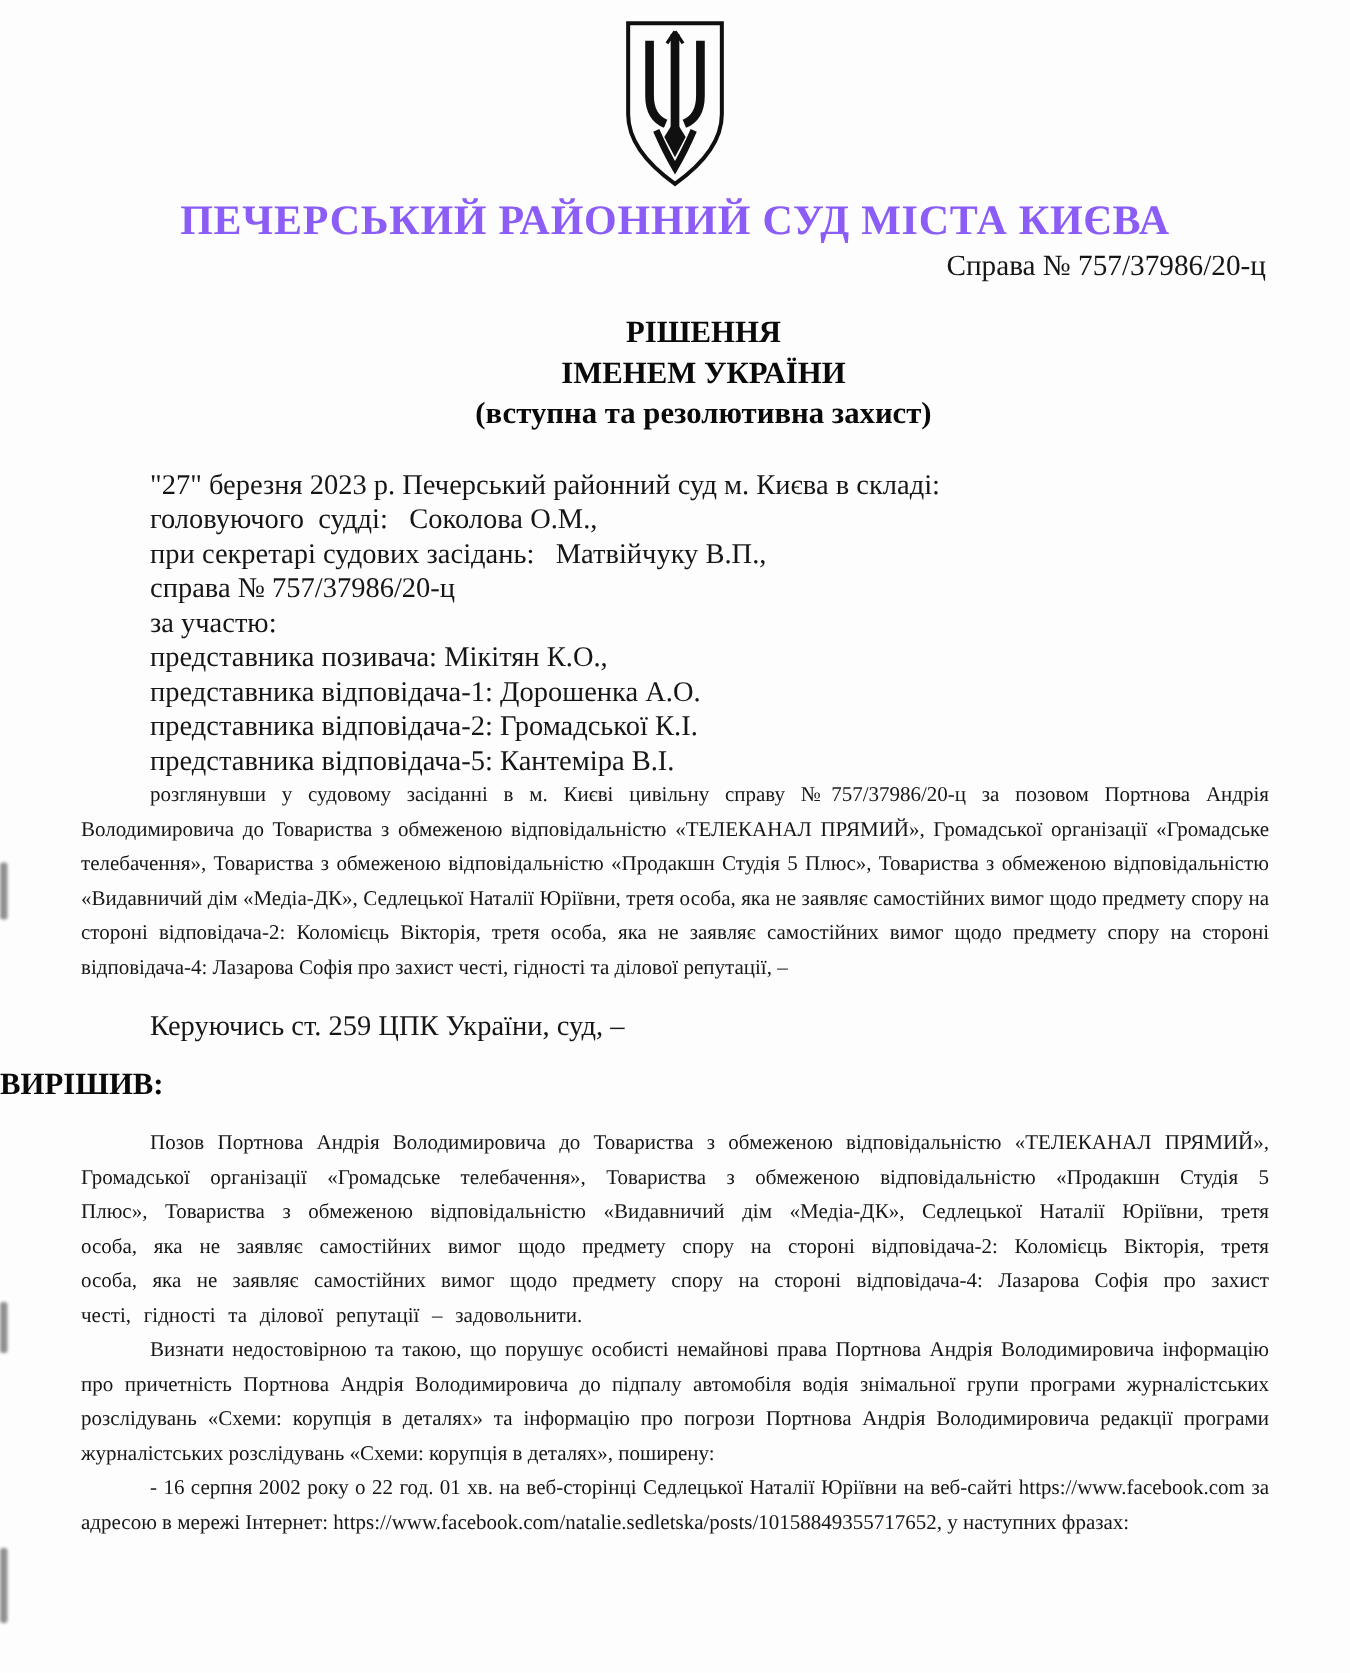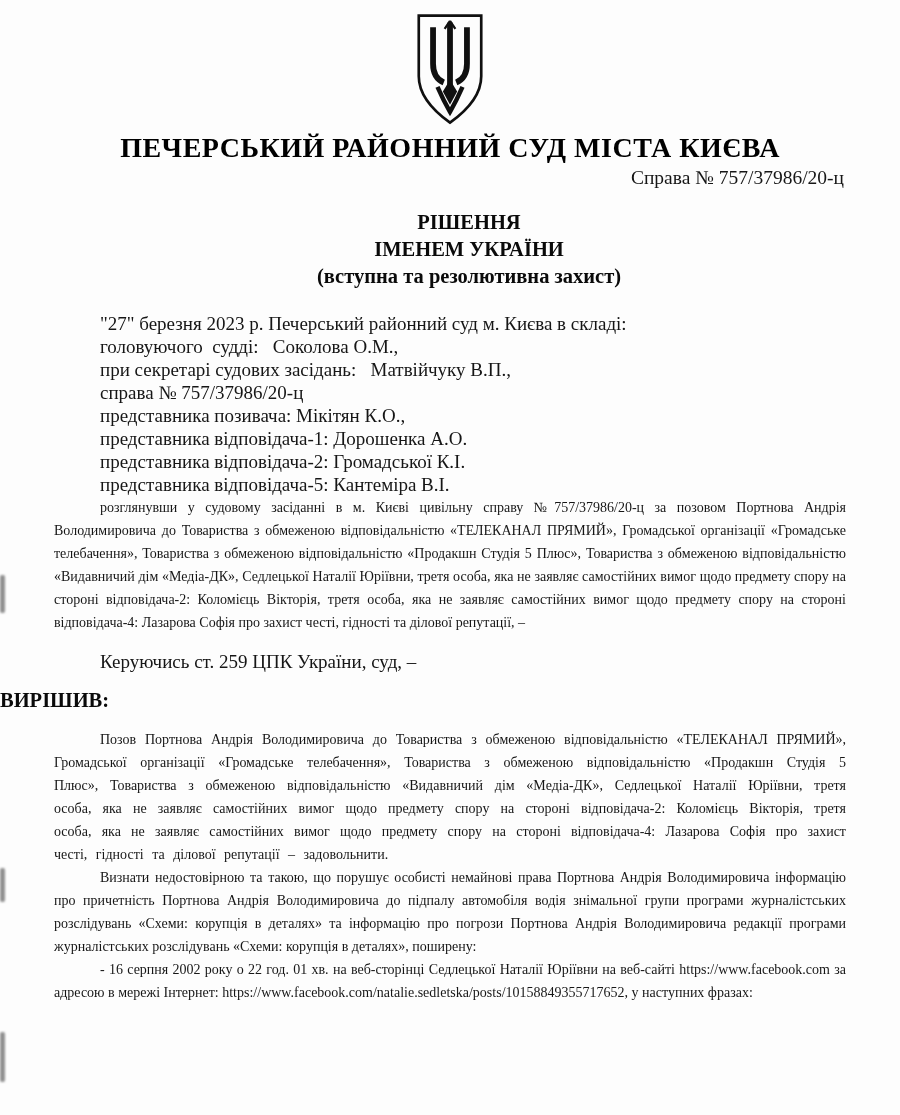--- a/index.html
+++ b/index.html
@@ -17,21 +17,21 @@
     overflow: hidden;
     padding-top: 12px;
   }
   .emblem { width: 94px; height: 116px; margin: 0 auto; display: block; }
   .court-name {
     margin: 4px 0 0 0;
     text-align: center;
     font-size: 28px;
     font-weight: bold;
     letter-spacing: 0.5px;
-    color: #000000;
+    color: #8b5cf6;
     font-family: "Liberation Serif", "DejaVu Serif", serif;
   }
   .case-ref {
     margin: 3px 56px 0 0;
     text-align: right;
     font-size: 19.5px;
   }
   .doc-title {
     margin-top: 20px;
     text-align: center;
@@ -108,20 +108,21 @@
     <div>РІШЕННЯ</div>
     <div>ІМЕНЕМ УКРАЇНИ</div>
     <div>(вступна та резолютивна захист)</div>
   </div>
 
   <div class="intro">
     <div class="line">"27" березня 2023 р. Печерський районний суд м. Києва в складі:</div>
     <div class="line">головуючого  судді:   Соколова О.М.,</div>
     <div class="line">при секретарі судових засідань:   Матвійчуку В.П.,</div>
     <div class="line">справа № 757/37986/20-ц</div>
+    <div class="line">за участю:</div>
     <div class="line">представника позивача: Мікітян К.О.,</div>
     <div class="line">представника відповідача-1: Дорошенка А.О.</div>
     <div class="line">представника відповідача-2: Громадської К.І.</div>
     <div class="line">представника відповідача-5: Кантеміра В.І.</div>
   </div>
 
   <p class="para">розглянувши у судовому засіданні в м. Києві цивільну справу №757/37986/20-ц за позовом Портнова Андрія Володимировича до Товариства з обмеженою відповідальністю «ТЕЛЕКАНАЛ ПРЯМИЙ», Громадської організації «Громадське телебачення», Товариства з обмеженою відповідальністю «Продакшн Студія 5 Плюс», Товариства з обмеженою відповідальністю «Видавничий дім «Медіа-ДК», Седлецької Наталії Юріївни, третя особа, яка не заявляє самостійних вимог щодо предмету спору на стороні відповідача-2: Коломієць Вікторія, третя особа, яка не заявляє самостійних вимог щодо предмету спору на стороні відповідача-4: Лазарова Софія про захист честі, гідності та ділової репутації,  –</p>
 
   <div class="legal-basis">Керуючись ст. 259 ЦПК України, суд, –</div>
 

